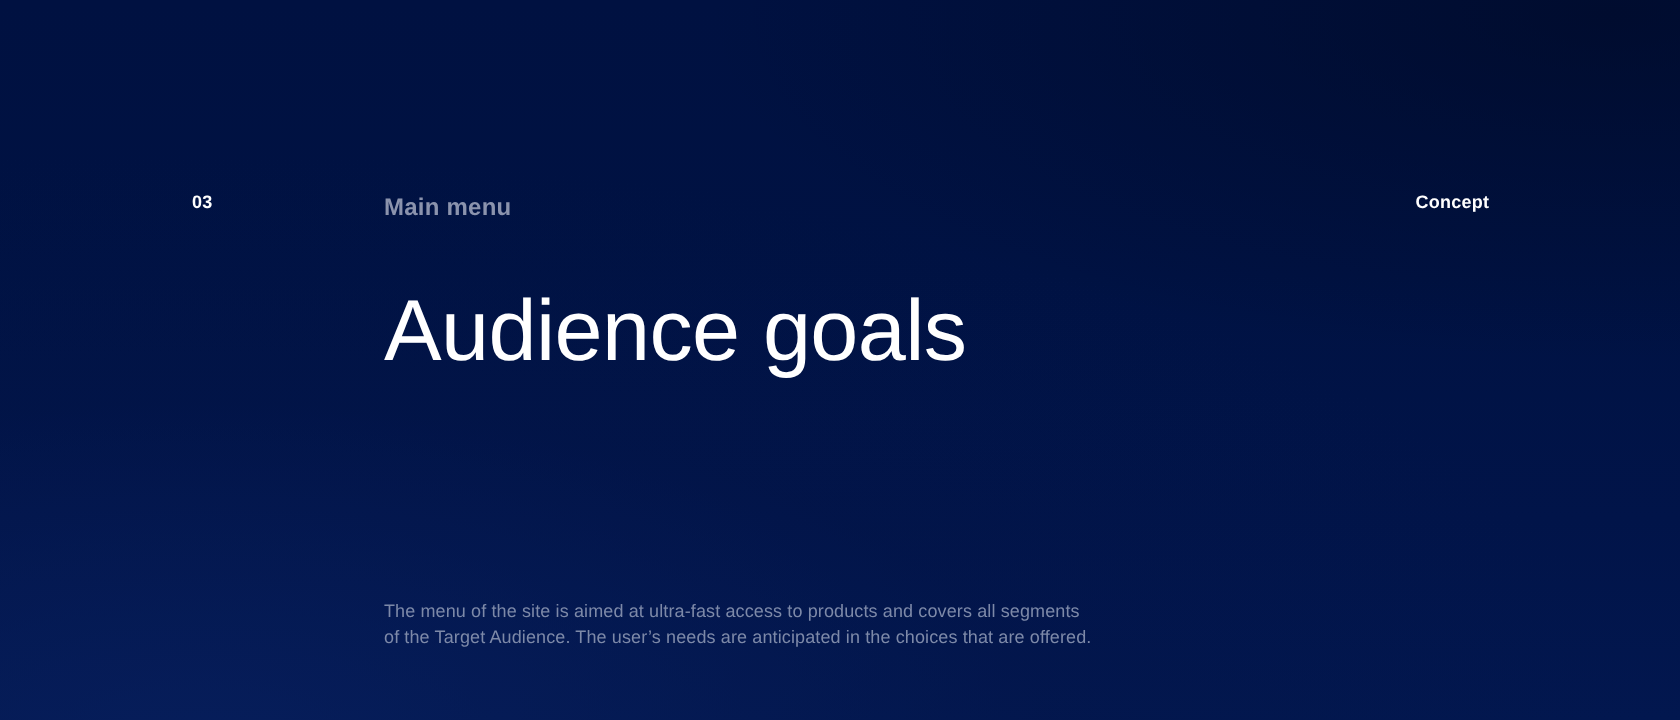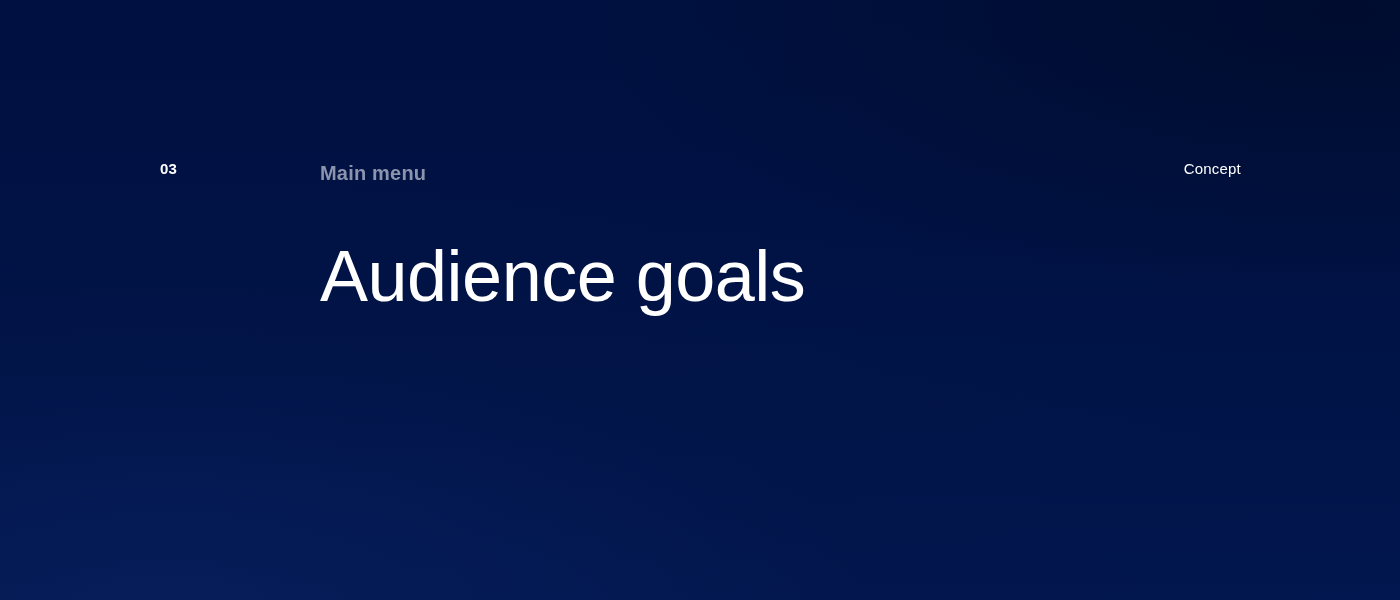--- a/index.html
+++ b/index.html
@@ -86,21 +86,21 @@
     color:#8b93ad;
     line-height:28px;
     white-space:nowrap;
   }
 
   .header-label {
     position:absolute;
     right:159px;
     top:0;
     font-size:15px;
-    font-weight:normal;
+    font-weight:bold;
     letter-spacing:0.2px;
     color:#ffffff;
     line-height:28px;
     white-space:nowrap;
     text-align:right;
   }
 
   
   .headline {
     position:absolute;
@@ -157,14 +157,18 @@
   <div class="header">
     <div class="header-index">03</div>
     <div class="header-section">Main menu</div>
     <div class="header-label">Concept</div>
   </div>
 
   <h1 class="headline">
     <span class="headline-line regular">Audience goals</span>
   </h1>
 
+  <p class="body-copy">
+    <span class="body-line">The menu of the site is aimed at ultra-fast access to products and covers all segments</span>
+    <span class="body-line">of the Target Audience. The user’s needs are anticipated in the choices that are offered.</span>
+  </p>
 
 </div>
 
 </body></html>

